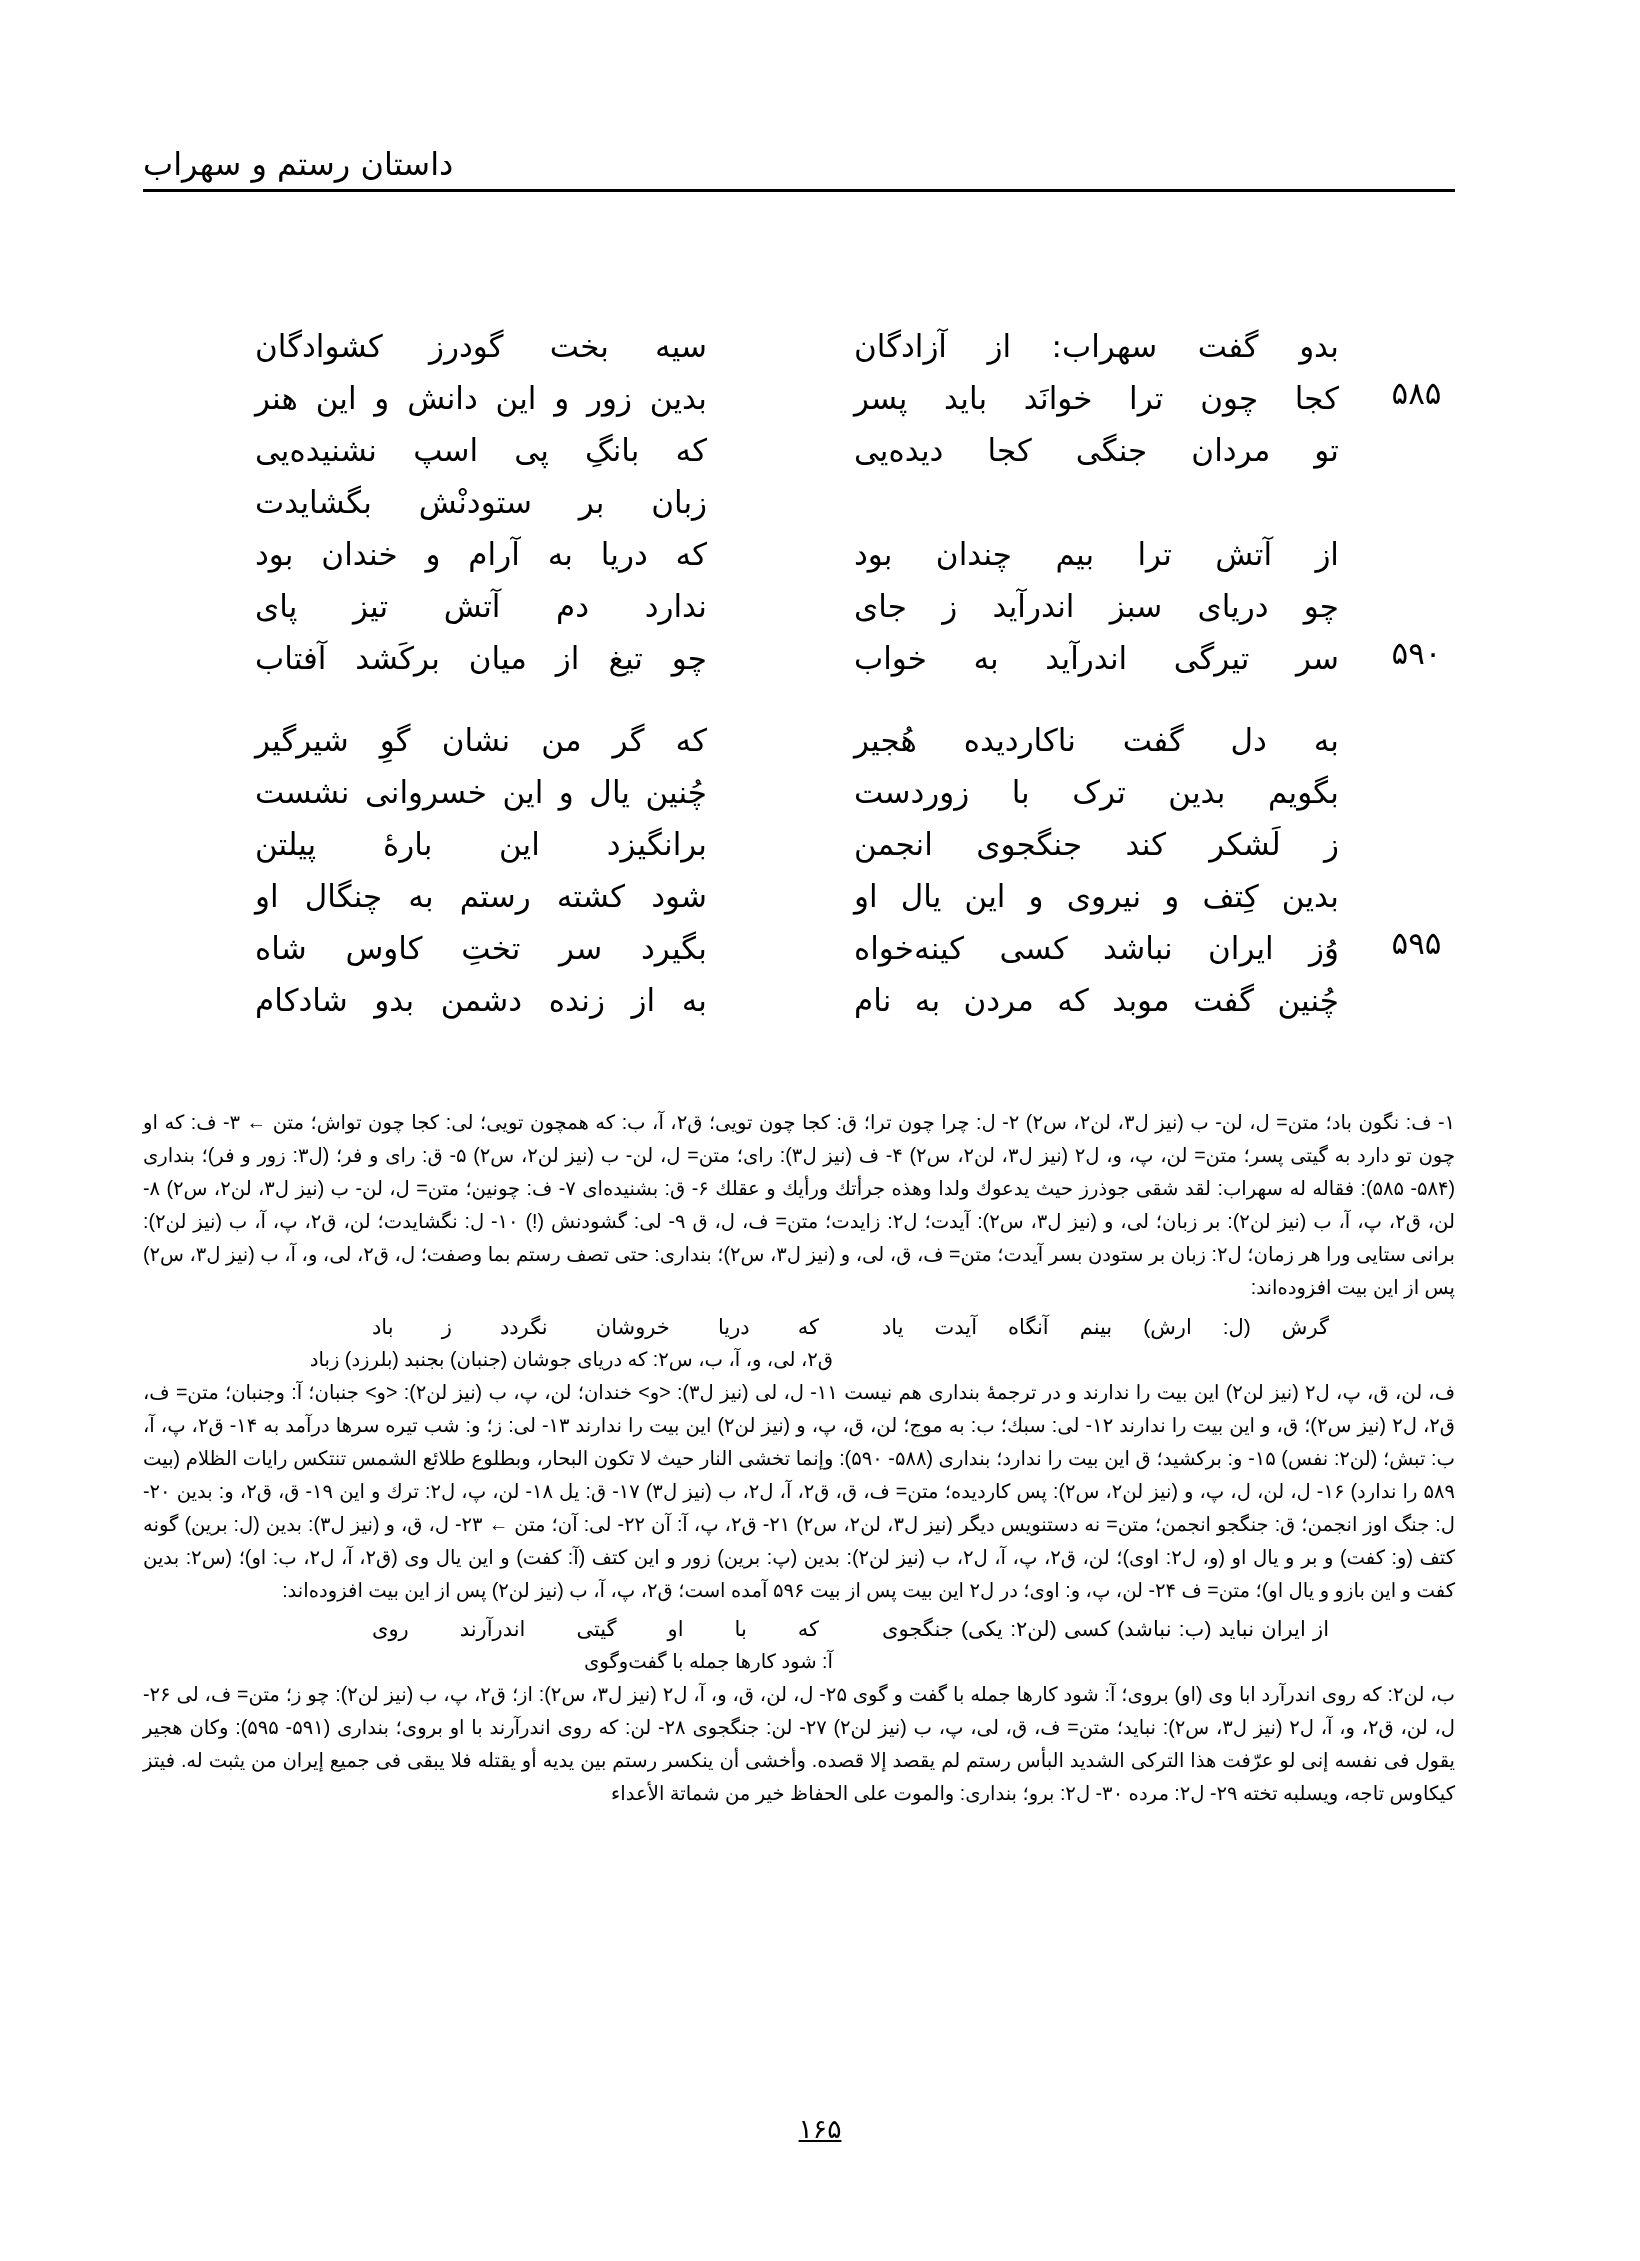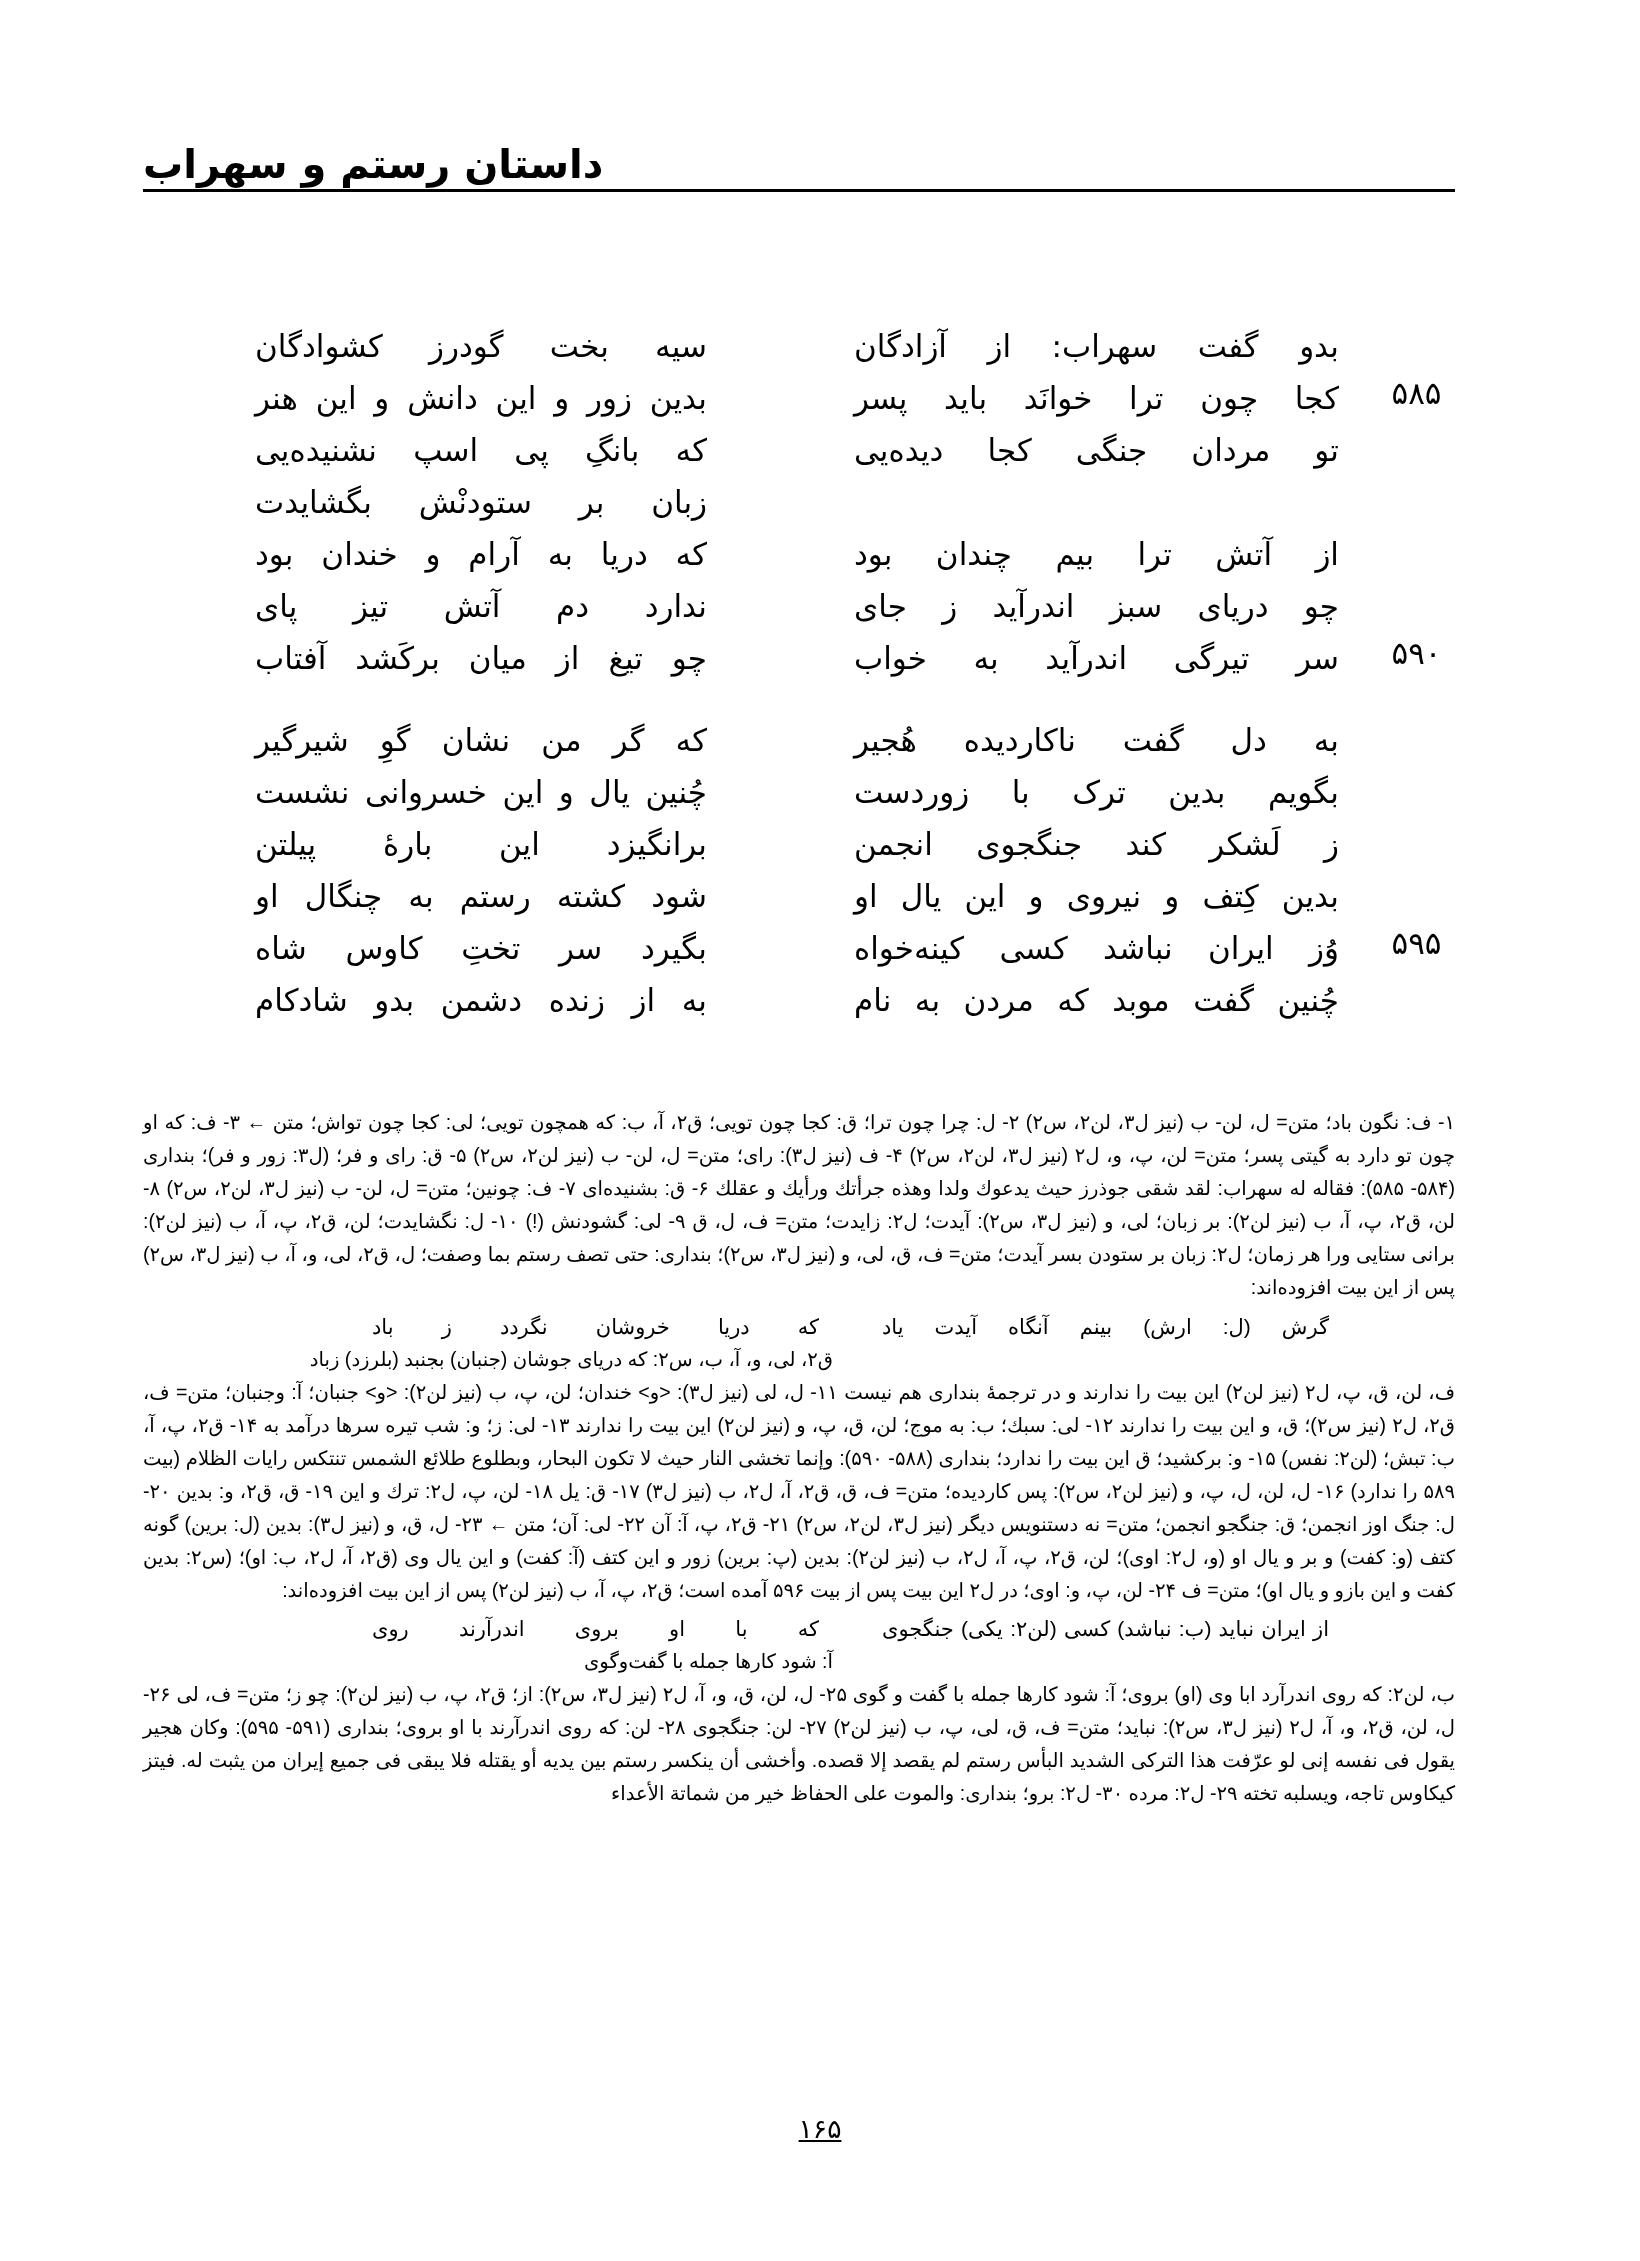--- a/index.html
+++ b/index.html
@@ -6,21 +6,21 @@
   body {
     width: 1640px; height: 2261px; position: relative; overflow: hidden;
     font-family: "DejaVu Serif", "Liberation Serif", serif; color: #000;
   }
   .page-header {
     position: absolute; left: 143px; top: 143px; width: 1312px; height: 49px;
     direction: rtl;
   }
   .running-title {
     position: absolute; left: 0; top: 0; direction: rtl;
-    font-size: 40px; font-weight: bold; line-height: 43px;
+    font-size: 32px; font-weight: normal; line-height: 43px;
     font-family: "DejaVu Sans", sans-serif;
   }
   .header-rule {
     position: absolute; left: 0; top: 46px; width: 1312px; height: 2.8px; background: #000;
   }
   .verse-block { position: absolute; left: 143px; width: 1312px; direction: rtl; }
   .verse-block.b1 { top: 323px; }
   .verse-block.b2 { top: 717px; }
   .verse-row { position: relative; height: 52px; }
   .line-num {
@@ -184,20 +184,20 @@
 <div class="footnotes">
   <p class="fn-para">۱- ف: نگون باد؛ متن= ل، لن- ب (نیز ل۳، لن۲، س۲)   ۲- ل: چرا چون ترا؛ ق: کجا چون تویی؛ ق۲، آ، ب: که همچون تویی؛ لی: کجا چون تواش؛ متن ←   ۳- ف: که او چون تو دارد به گیتی پسر؛ متن= لن، پ، و، ل۲ (نیز ل۳، لن۲، س۲)   ۴- ف (نیز ل۳): رای؛ متن= ل، لن- ب (نیز لن۲، س۲)   ۵- ق: رای و فر؛ (ل۳: زور و فر)؛ بنداری (۵۸۴- ۵۸۵): فقاله له سهراب: لقد شقی جوذرز حیث یدعوك ولدا وهذه جرأتك ورأیك و عقلك   ۶- ق: بشنیده‌ای   ۷- ف: چونین؛ متن= ل، لن- ب (نیز ل۳، لن۲، س۲)   ۸- لن، ق۲، پ، آ، ب (نیز لن۲): بر زبان؛ لی، و (نیز ل۳، س۲): آیدت؛ ل۲: زایدت؛ متن= ف، ل، ق   ۹- لی: گشودنش (!)   ۱۰- ل: نگشایدت؛ لن، ق۲، پ، آ، ب (نیز لن۲): برانی ستایی ورا هر زمان؛ ل۲: زبان بر ستودن بسر آیدت؛ متن= ف، ق، لی، و (نیز ل۳، س۲)؛ بنداری: حتی تصف رستم بما وصفت؛ ل، ق۲، لی، و، آ، ب (نیز ل۳، س۲) پس از این بیت افزوده‌اند:</p>
   <div class="fn-verse">
     <span class="h">گرش (ل: ارش) بینم آنگاه آیدت یاد</span>
     <span class="h">که دریا خروشان نگردد ز باد</span>
   </div>
   <div class="fn-variant">ق۲، لی، و، آ، ب، س۲: که دریای جوشان (جنبان) بجنبد (بلرزد) زباد</div>
   <p class="fn-para">ف، لن، ق، پ، ل۲ (نیز لن۲) این بیت را ندارند و در ترجمهٔ بنداری هم نیست   ۱۱- ل، لی (نیز ل۳): &lt;و&gt; خندان؛ لن، پ، ب (نیز لن۲): &lt;و&gt; جنبان؛ آ: وجنبان؛ متن= ف، ق۲، ل۲ (نیز س۲)؛ ق، و این بیت را ندارند   ۱۲- لی: سبك؛ ب: به موج؛ لن، ق، پ، و (نیز لن۲) این بیت را ندارند   ۱۳- لی: ز؛ و: شب تیره سرها درآمد به   ۱۴- ق۲، پ، آ، ب: تبش؛ (لن۲: نفس)   ۱۵- و: برکشید؛ ق این بیت را ندارد؛ بنداری (۵۸۸- ۵۹۰): وإنما تخشی النار حیث لا تکون البحار، وبطلوع طلائع الشمس تنتکس رایات الظلام (بیت ۵۸۹ را ندارد)   ۱۶- ل، لن، ل، پ، و (نیز لن۲، س۲): پس کاردیده؛ متن= ف، ق، ق۲، آ، ل۲، ب (نیز ل۳)   ۱۷- ق: یل   ۱۸- لن، پ، ل۲: ترك و این   ۱۹- ق، ق۲، و: بدین   ۲۰- ل: جنگ اوز انجمن؛ ق: جنگجو انجمن؛ متن= نه دستنویس دیگر (نیز ل۳، لن۲، س۲)   ۲۱- ق۲، پ، آ: آن   ۲۲- لی: آن؛ متن ←   ۲۳- ل، ق، و (نیز ل۳): بدین (ل: برین) گونه کتف (و: کفت) و بر و یال او (و، ل۲: اوی)؛ لن، ق۲، پ، آ، ل۲، ب (نیز لن۲): بدین (پ: برین) زور و این کتف (آ: کفت) و این یال وی (ق۲، آ، ل۲، ب: او)؛ (س۲: بدین کفت و این بازو و یال او)؛ متن= ف   ۲۴- لن، پ، و: اوی؛ در ل۲ این بیت پس از بیت ۵۹۶ آمده است؛ ق۲، پ، آ، ب (نیز لن۲) پس از این بیت افزوده‌اند:</p>
   <div class="fn-verse">
     <span class="h">از ایران نباید (ب: نباشد) کسی (لن۲: یکی) جنگجوی</span>
-    <span class="h">که با او بروی اندرآرند روی</span>
+    <span class="h">که با او گیتی اندرآرند روی</span>
   </div>
   <div class="fn-variant">آ: شود کارها جمله با گفت‌وگوی</div>
   <p class="fn-para">ب، لن۲: که روی اندرآرد ابا وی (او) بروی؛ آ: شود کارها جمله با گفت و گوی   ۲۵- ل، لن، ق، و، آ، ل۲ (نیز ل۳، س۲): از؛ ق۲، پ، ب (نیز لن۲): چو ز؛ متن= ف، لی   ۲۶- ل، لن، ق۲، و، آ، ل۲ (نیز ل۳، س۲): نباید؛ متن= ف، ق، لی، پ، ب (نیز لن۲)   ۲۷- لن: جنگجوی   ۲۸- لن: که روی اندرآرند با او بروی؛ بنداری (۵۹۱- ۵۹۵): وکان هجیر یقول فی نفسه إنی لو عرّفت هذا الترکی الشدید البأس رستم لم یقصد إلا قصده. وأخشی أن ینکسر رستم بین یدیه أو یقتله فلا یبقی فی جمیع إیران من یثبت له. فیتز کیکاوس تاجه، ویسلبه تخته   ۲۹- ل۲: مرده   ۳۰- ل۲: برو؛ بنداری: والموت علی الحفاظ خیر من شماتة الأعداء</p>
 </div>
 
 <div class="page-number">۱۶۵</div>
 
 
 </body></html>

